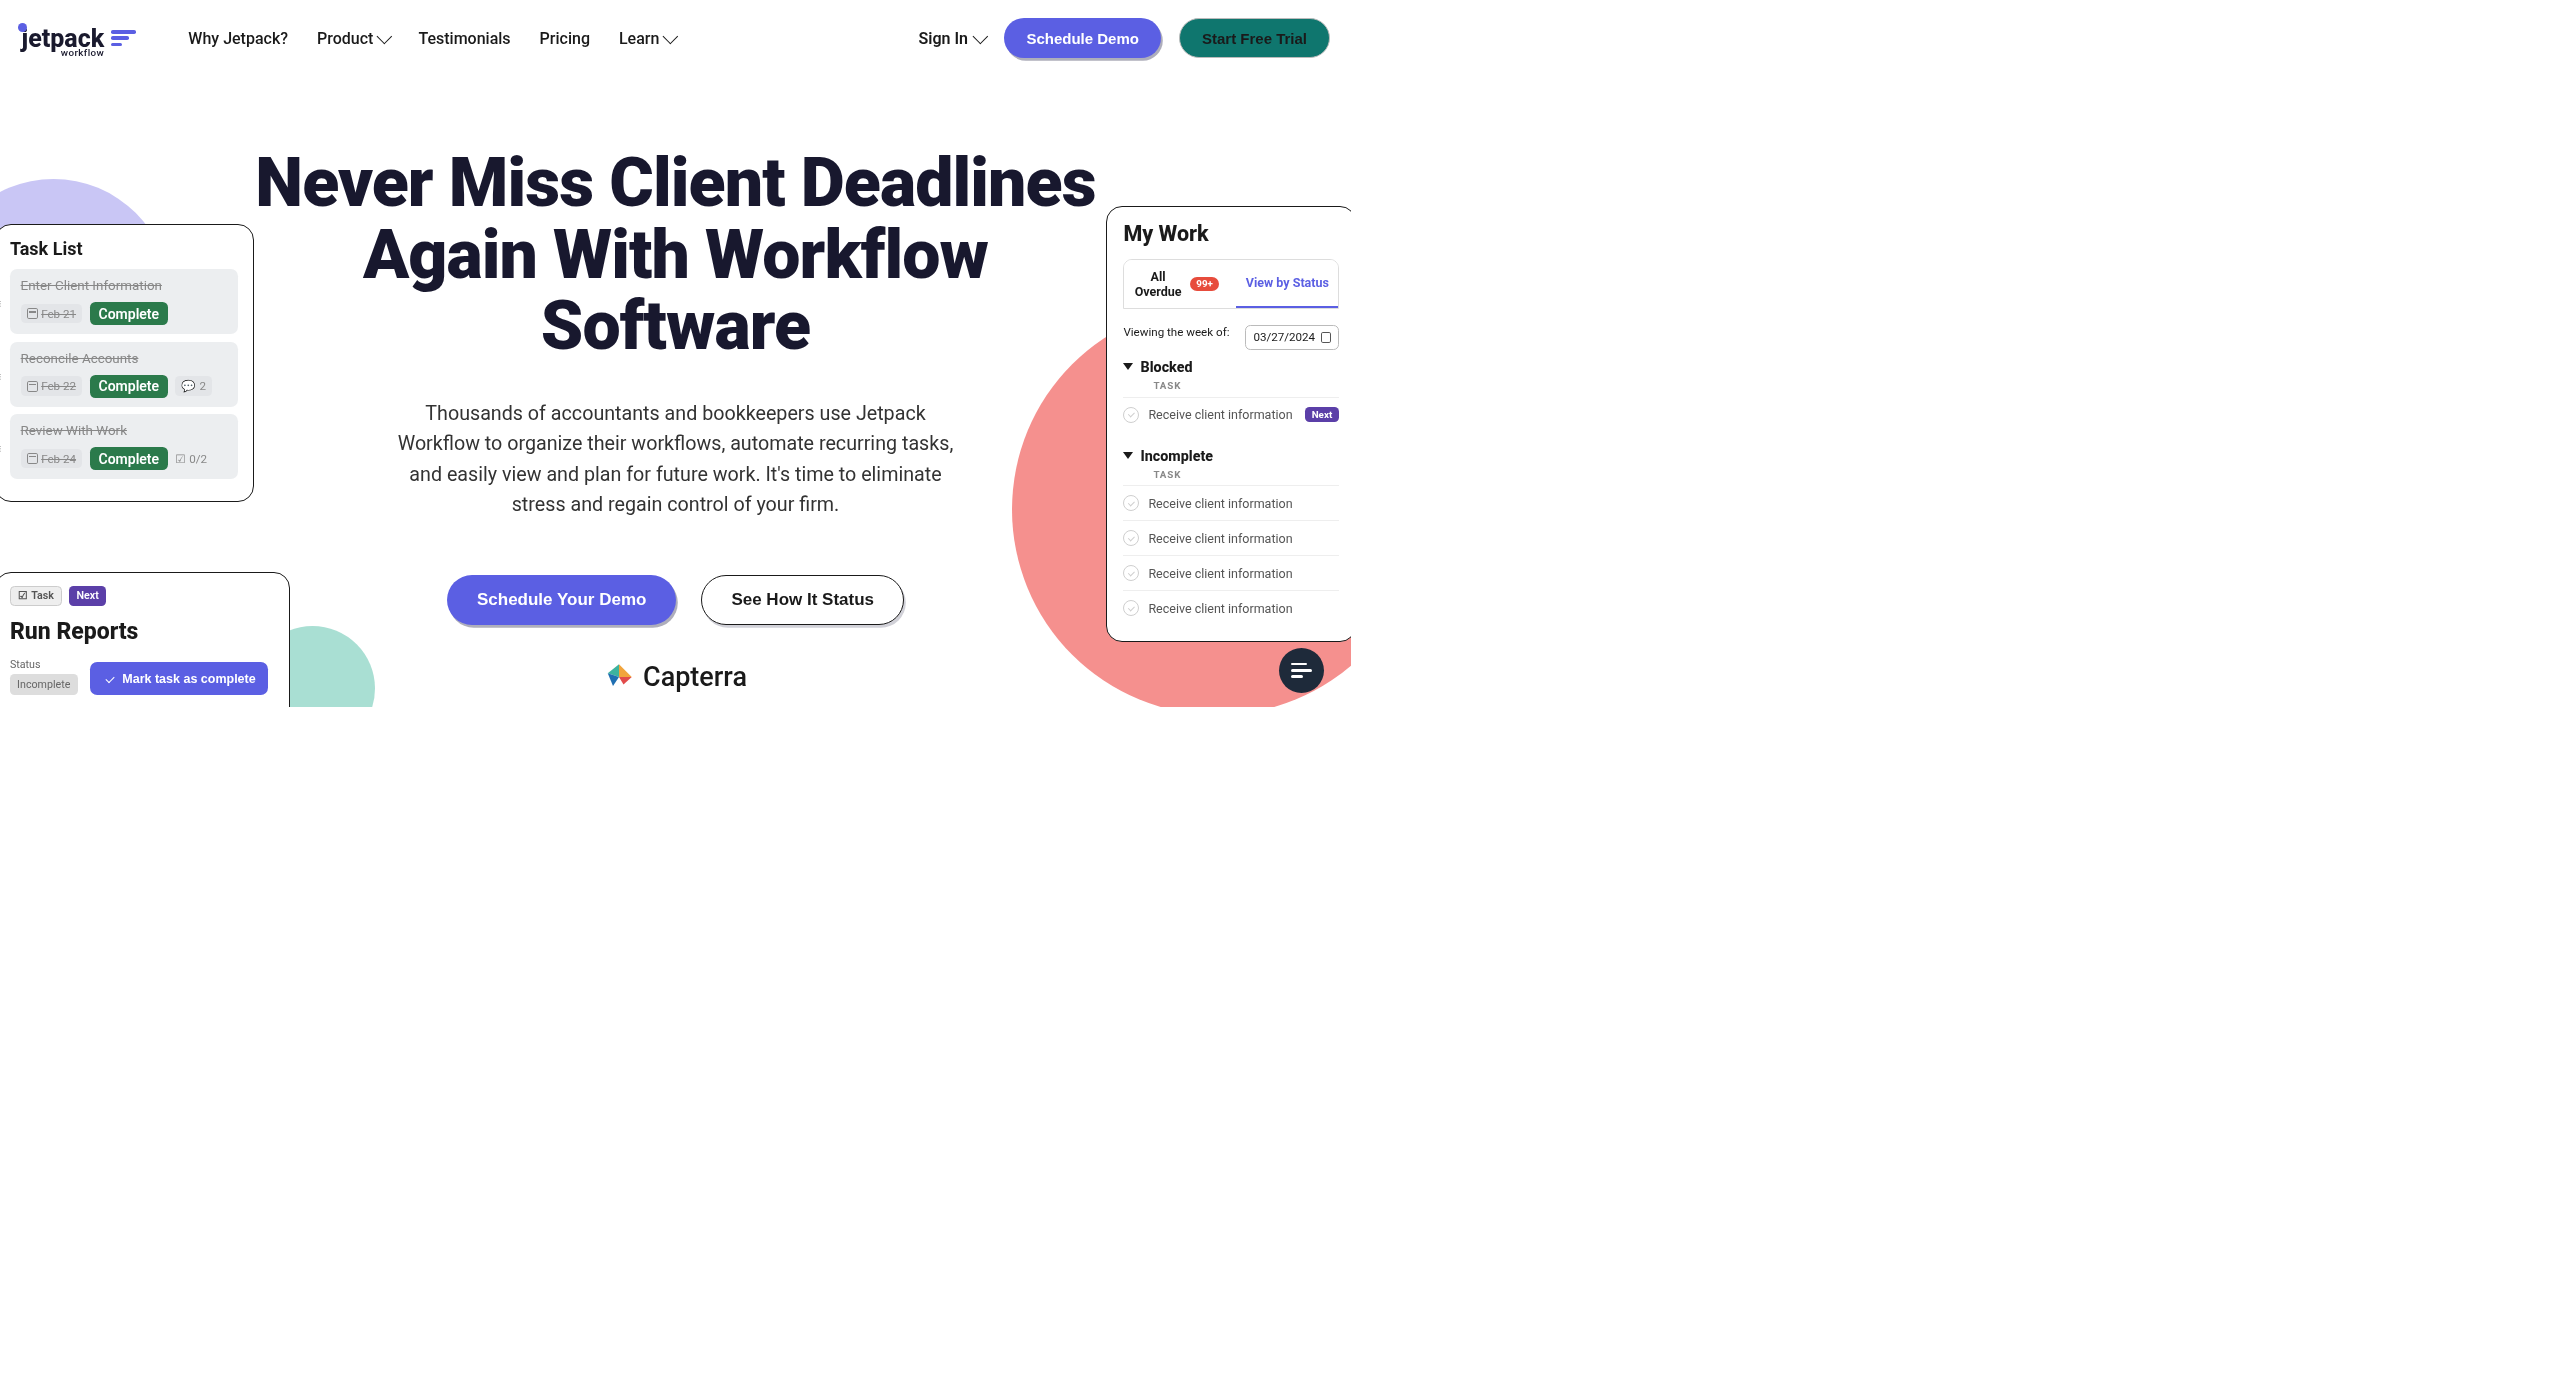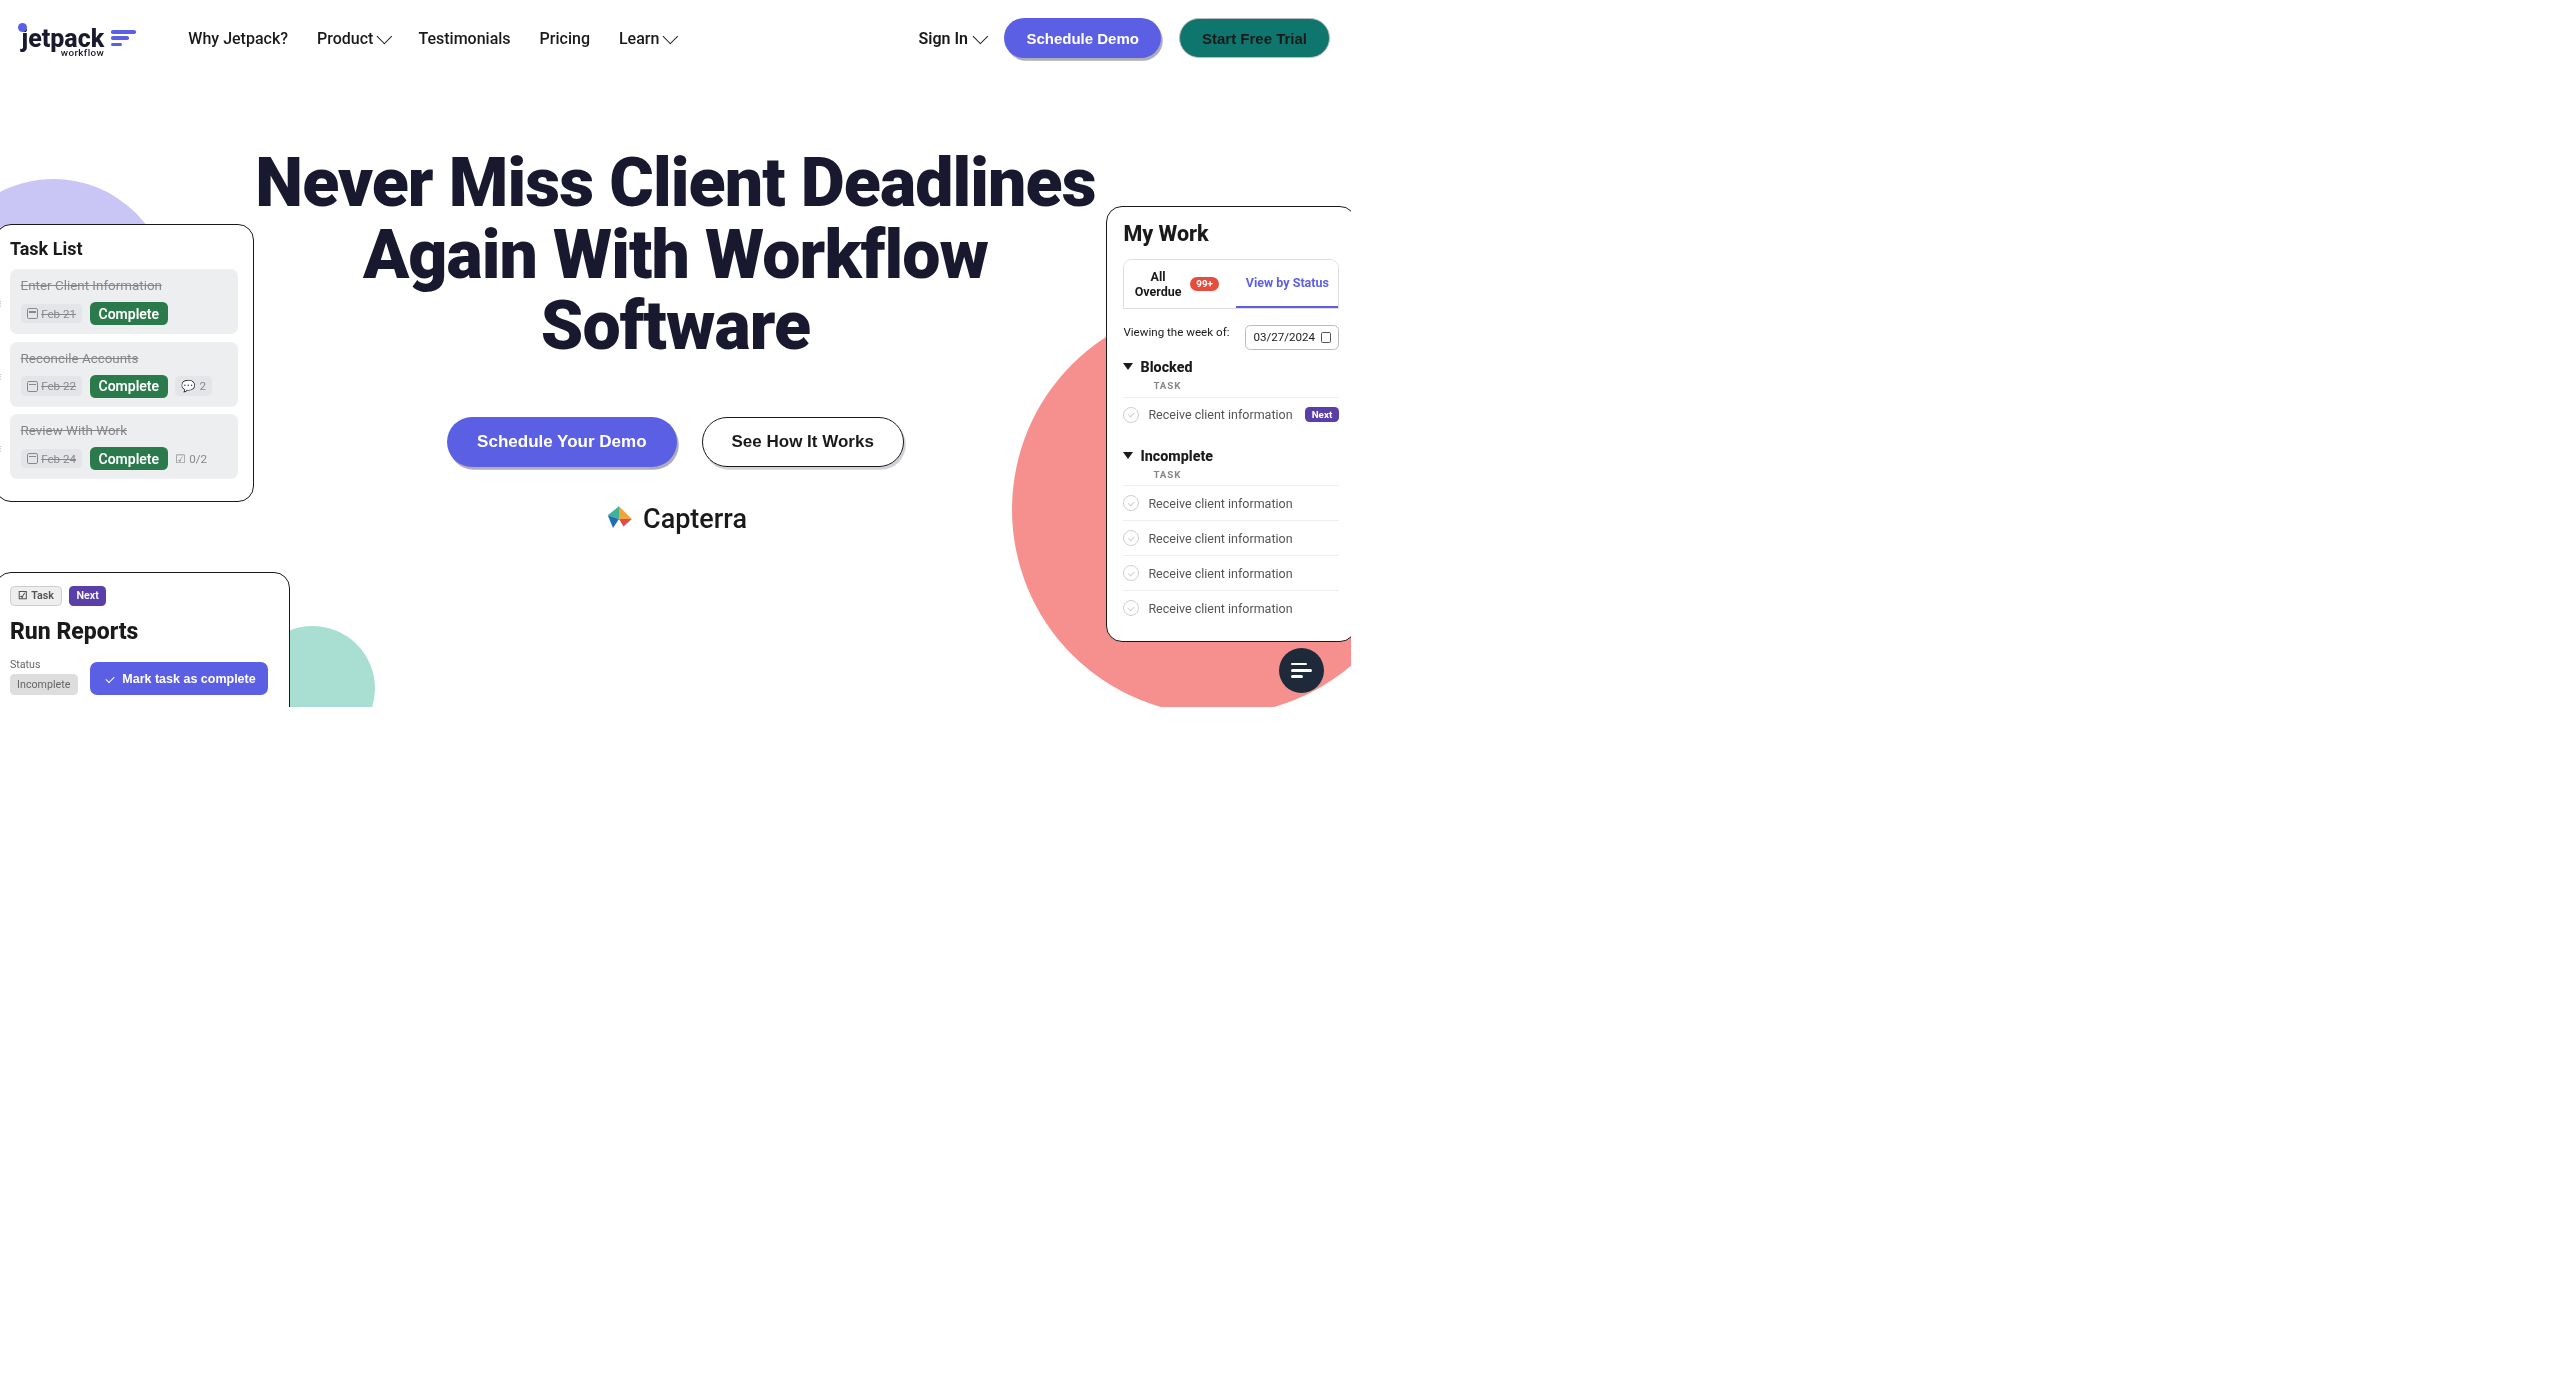--- a/index.html
+++ b/index.html
@@ -442,23 +442,24 @@
       <span>Sign In</span>
       <span class="chev"></span>
     </div>
     <button class="btn btn-primary">Schedule Demo</button>
     <button class="btn btn-outline">Start Free Trial</button>
   </div>
 </header>
 
 <section class="hero">
   <h1>Never Miss Client Deadlines Again With Workflow Software</h1>
+  <p>Thousands of accountants and bookkeepers use Jetpack Workflow to organize their workflows, automate recurring tasks, and easily view and plan for future work. It's time to eliminate stress and regain control of your firm.</p>
   <div class="hero-ctas">
     <button class="btn btn-primary">Schedule Your Demo</button>
-    <button class="btn-outline2">See How It Works</button>
+    <button class="btn-outline2">See How It Status</button>
   </div>
 
   <div class="capterra">
     <svg viewBox="0 0 40 40" width="30" height="30">
       <polygon points="20,3 37,20 20,20" fill="#f1a43c"></polygon>
       <polygon points="20,3 20,20 5,15" fill="#3db39e"></polygon>
       <polygon points="5,15 20,20 12,32" fill="#1f6fb2"></polygon>
       <polygon points="20,20 37,20 26,30" fill="#e24b4b"></polygon>
     </svg>
     <span class="cap-text">Capterra</span>

